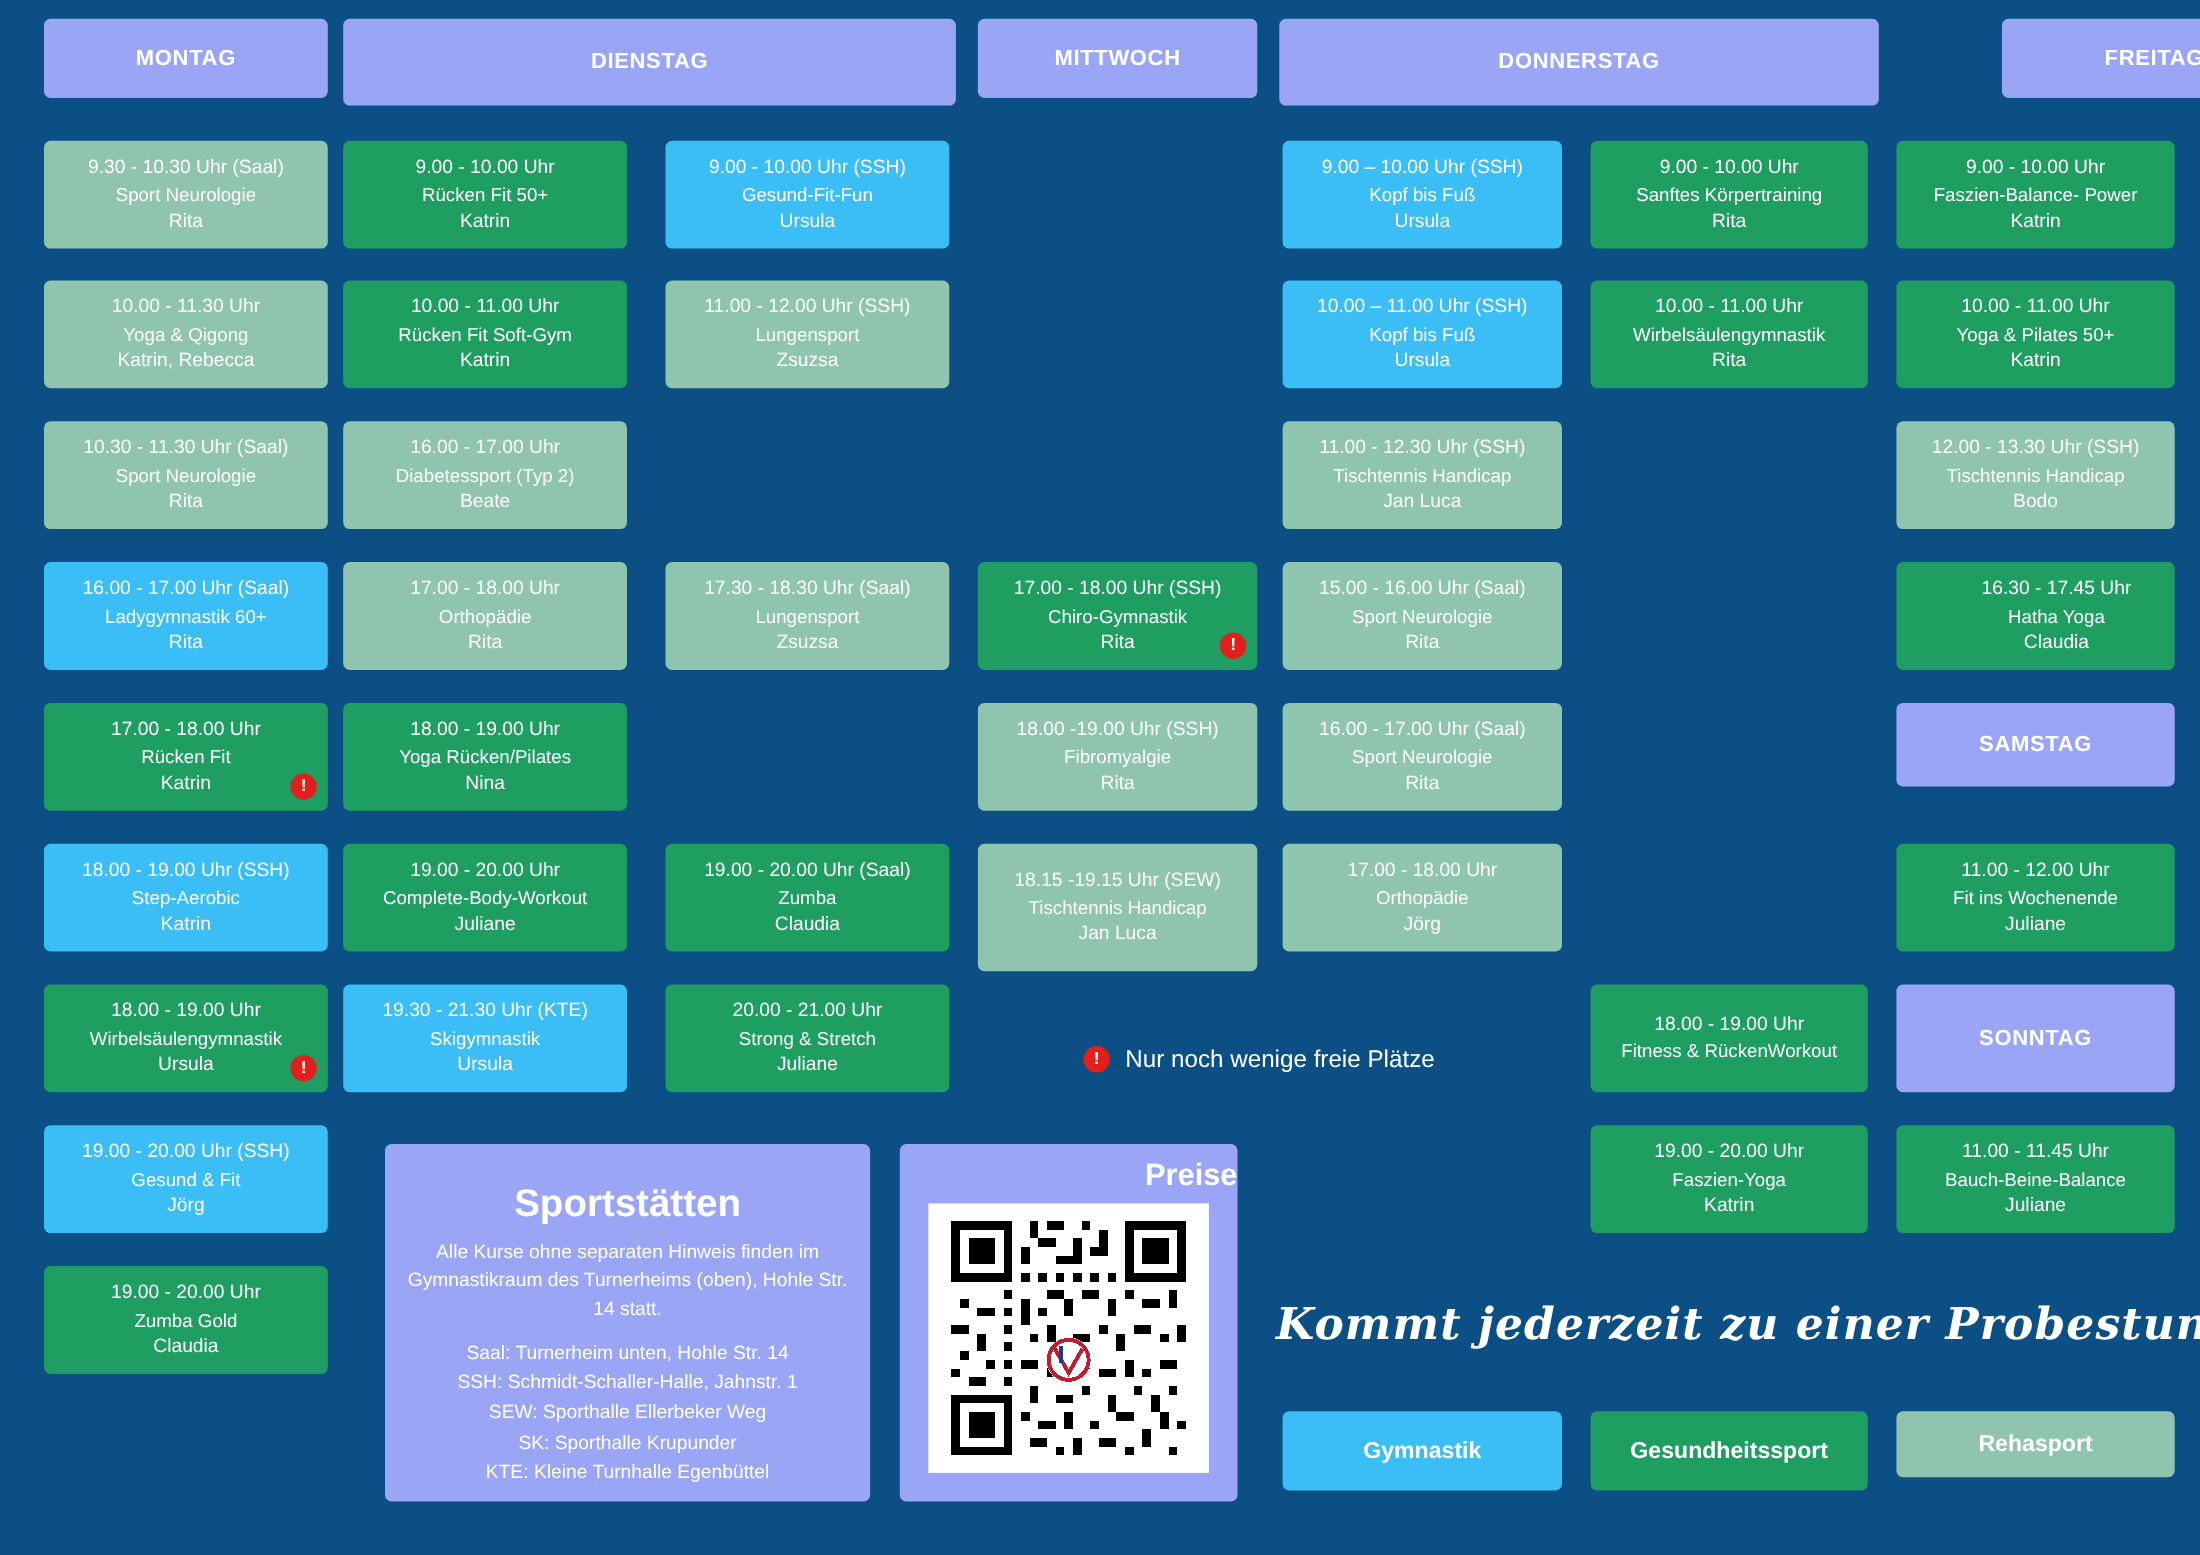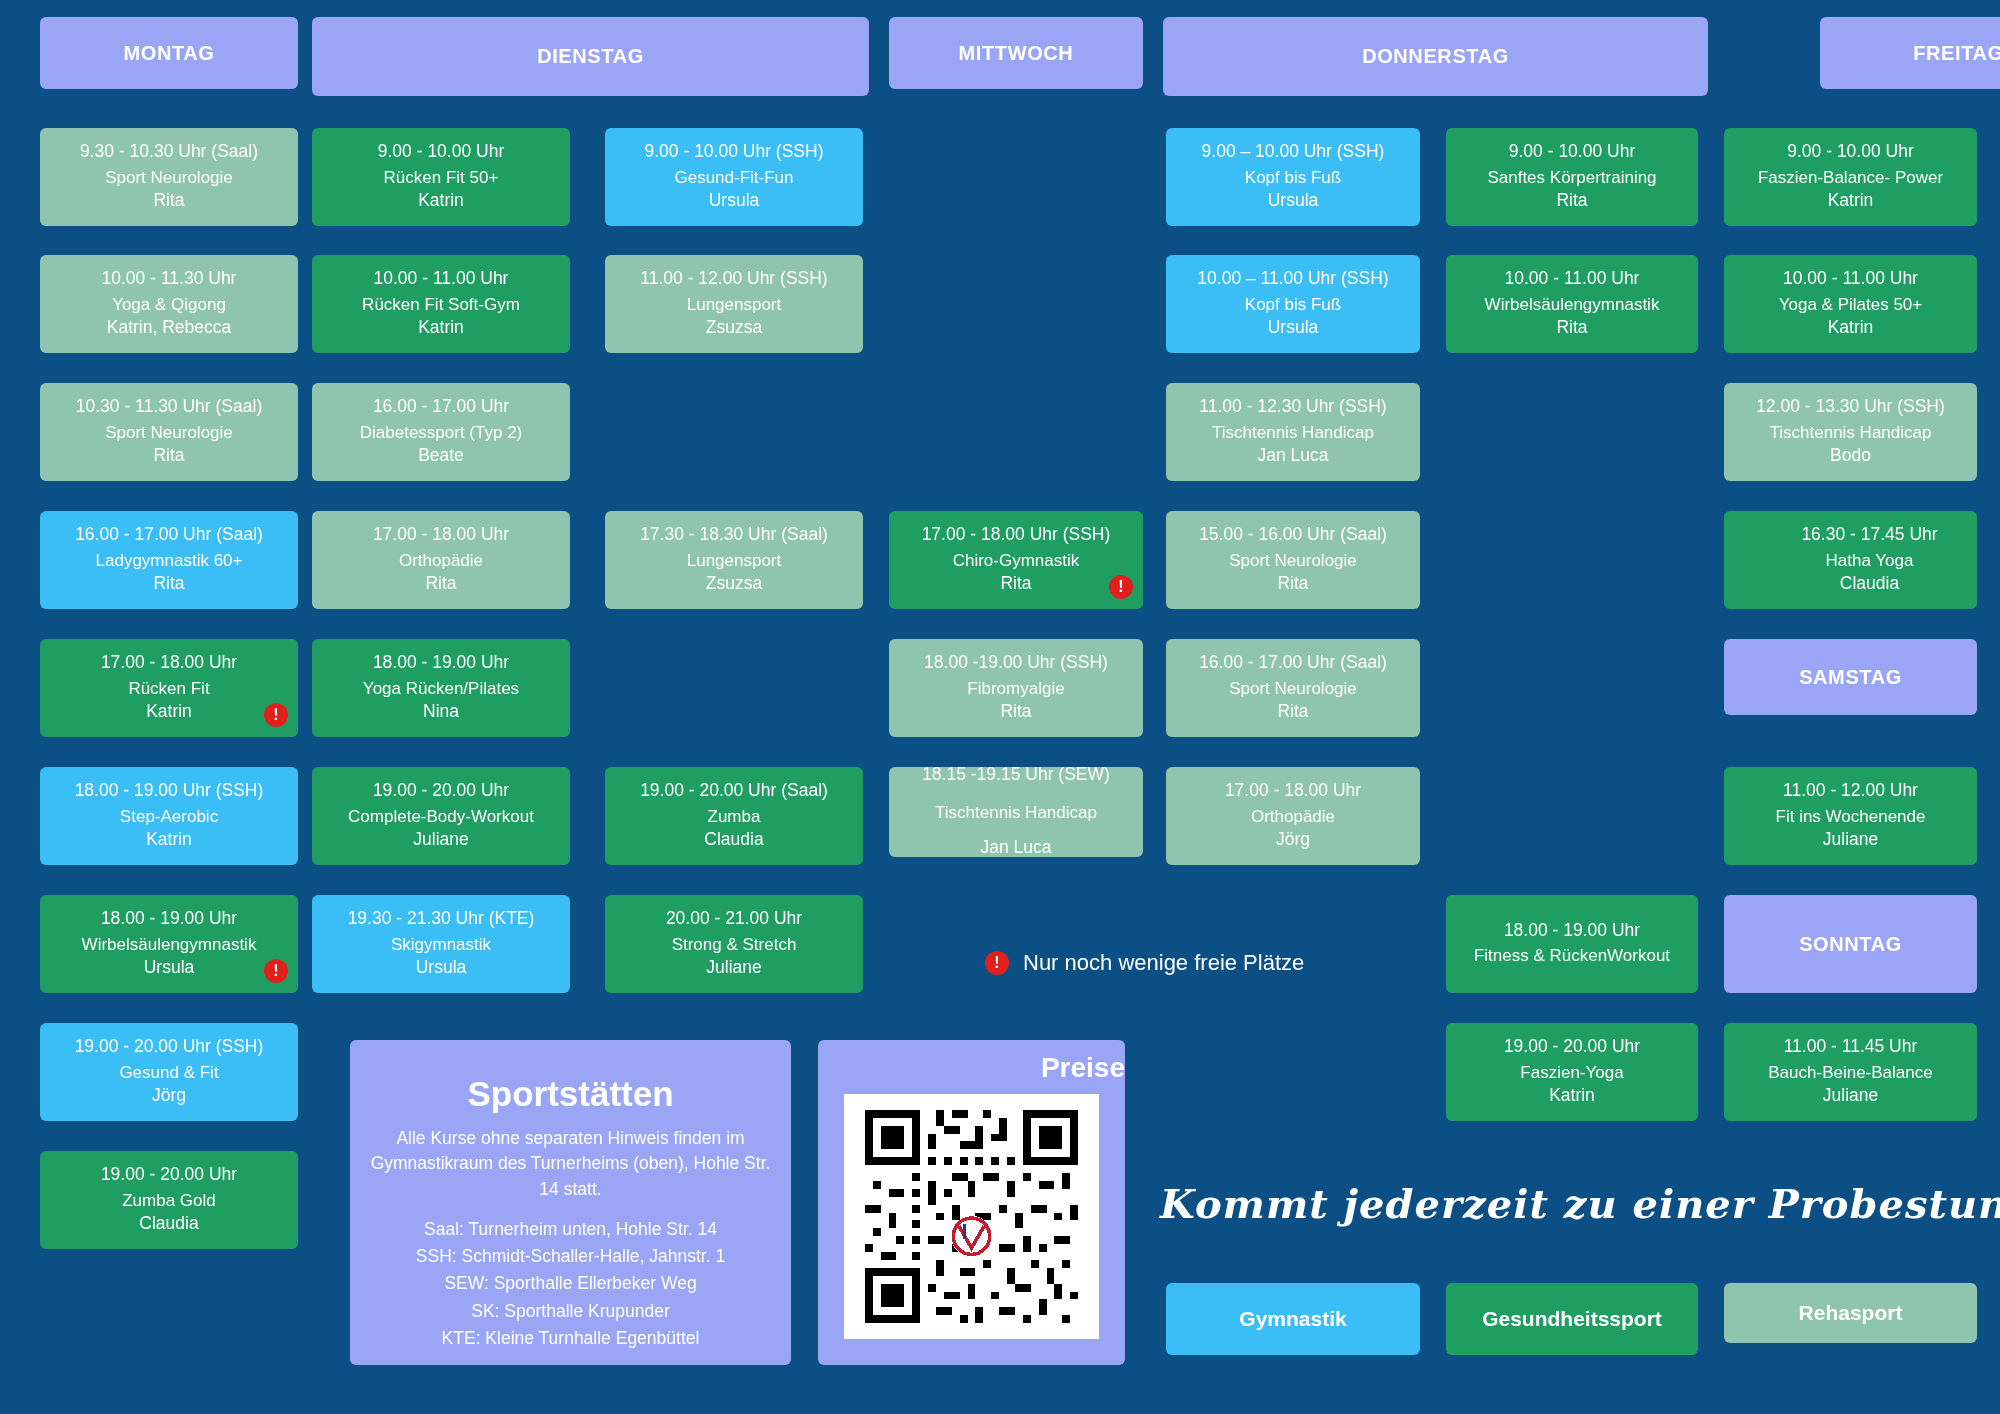--- a/index.html
+++ b/index.html
@@ -242,21 +242,21 @@
     <div class="time">17.00 - 18.00 Uhr (SSH)</div>
     <div class="title">Chiro-Gymnastik</div>
     <div class="trainer">Rita</div>
     <div class="warn" style="right:10px; bottom:10px;">!</div>
   </div>
   <div class="card c-sage" style="left:889px; top:639px; width:254px; height:98px;">
     <div class="time">18.00 -19.00 Uhr (SSH)</div>
     <div class="title">Fibromyalgie</div>
     <div class="trainer">Rita</div>
   </div>
-  <div class="card c-sage" style="left:889px; top:767px; width:254px; height:90px;gap:12px;">
+  <div class="card c-sage" style="left:889px; top:767px; width:254px; height:116px;">
     <div class="time">18.15 -19.15 Uhr (SEW)</div>
     <div class="title">Tischtennis Handicap</div>
     <div class="trainer">Jan Luca</div>
   </div>
 
   <div class="card c-blue" style="left:1166px; top:128px; width:254px; height:98px;">
     <div class="time">9.00 – 10.00 Uhr (SSH)</div>
     <div class="title">Kopf bis Fuß</div>
     <div class="trainer">Ursula</div>
   </div>

